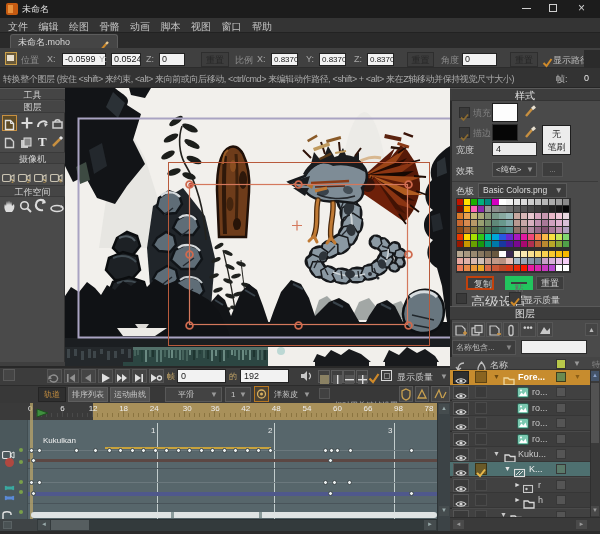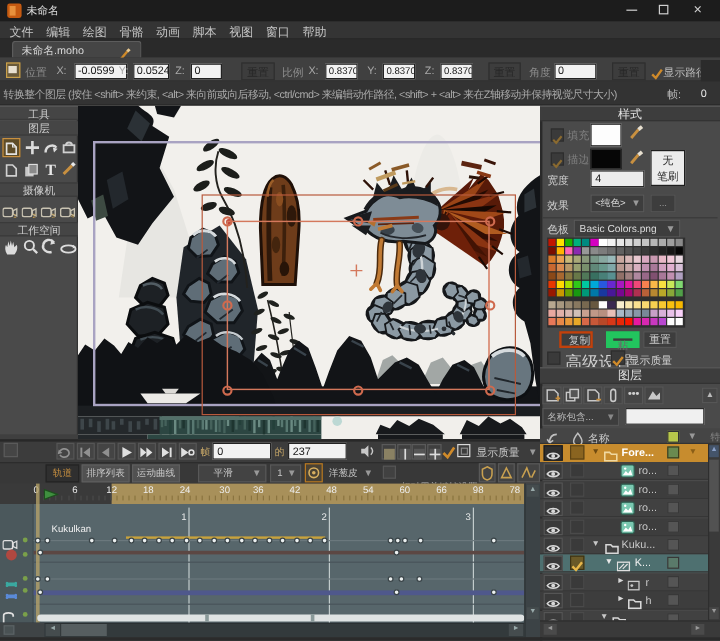--- a/index.html
+++ b/index.html
@@ -831,21 +831,21 @@
       <polygon points="2,2 8,6 2,10" fill="#e0e0e0"></polygon>
       <rect x="8.4" y="2" width="1.6" height="8" fill="#e0e0e0"></rect>
     </svg></div>
 <div class="abs" style="left:149px;top:369px;width:15px;height:14px;background:#444444;border:1px solid #555555"><svg width="13" height="12">
       <polygon points="1,2 7,6 1,10" fill="#e0e0e0"></polygon>
       <circle cx="9.5" cy="6" r="2" fill="none" stroke="#e0e0e0" stroke-width="1.3"></circle>
     </svg></div>
 <div class="abs" style="left:167px;top:371px;font-size:8px;color:#c8a868">帧</div>
 <div class="abs" style="left:177px;top:369px;width:49px;height:14px;background:#f2f2f2;border:1px solid #222;color:#1a1a1a;font-size:9px;line-height:13px;padding-left:3px">0</div>
 <div class="abs" style="left:229px;top:371px;font-size:8px;color:#c8a868">的</div>
-<div class="abs" style="left:240px;top:369px;width:49px;height:14px;background:#f2f2f2;border:1px solid #222;color:#1a1a1a;font-size:9px;line-height:13px;padding-left:3px">237</div>
+<div class="abs" style="left:240px;top:369px;width:49px;height:14px;background:#f2f2f2;border:1px solid #222;color:#1a1a1a;font-size:9px;line-height:13px;padding-left:3px">192</div>
 <div class="abs" style="left:299px;top:369px;width:14px;height:14px"><svg width="14" height="14">
       <polygon points="2,5 5,5 8,2 8,12 5,9 2,9" fill="#c8c8c8"></polygon>
       <path d="M10,4 C12,6 12,8 10,10" stroke="#c8c8c8" stroke-width="1.2" fill="none"></path>
     </svg></div>
 <div class="abs" style="left:318px;top:370px;width:12px;height:13px;background:#3f3f3f;border:1px solid #5a5a5a"><svg width="11" height="11">
       <rect x="1" y="1" width="9" height="9" fill="#8a8163"></rect>
     </svg></div>
 <div class="abs" style="left:330.5px;top:370px;width:12px;height:13px;background:#3f3f3f;border:1px solid #5a5a5a"><svg width="11" height="11">
       <rect x="1" y="1" width="9" height="9" fill="#555"></rect>
       <rect x="5" y="1" width="1.4" height="9" fill="#ddd"></rect>

